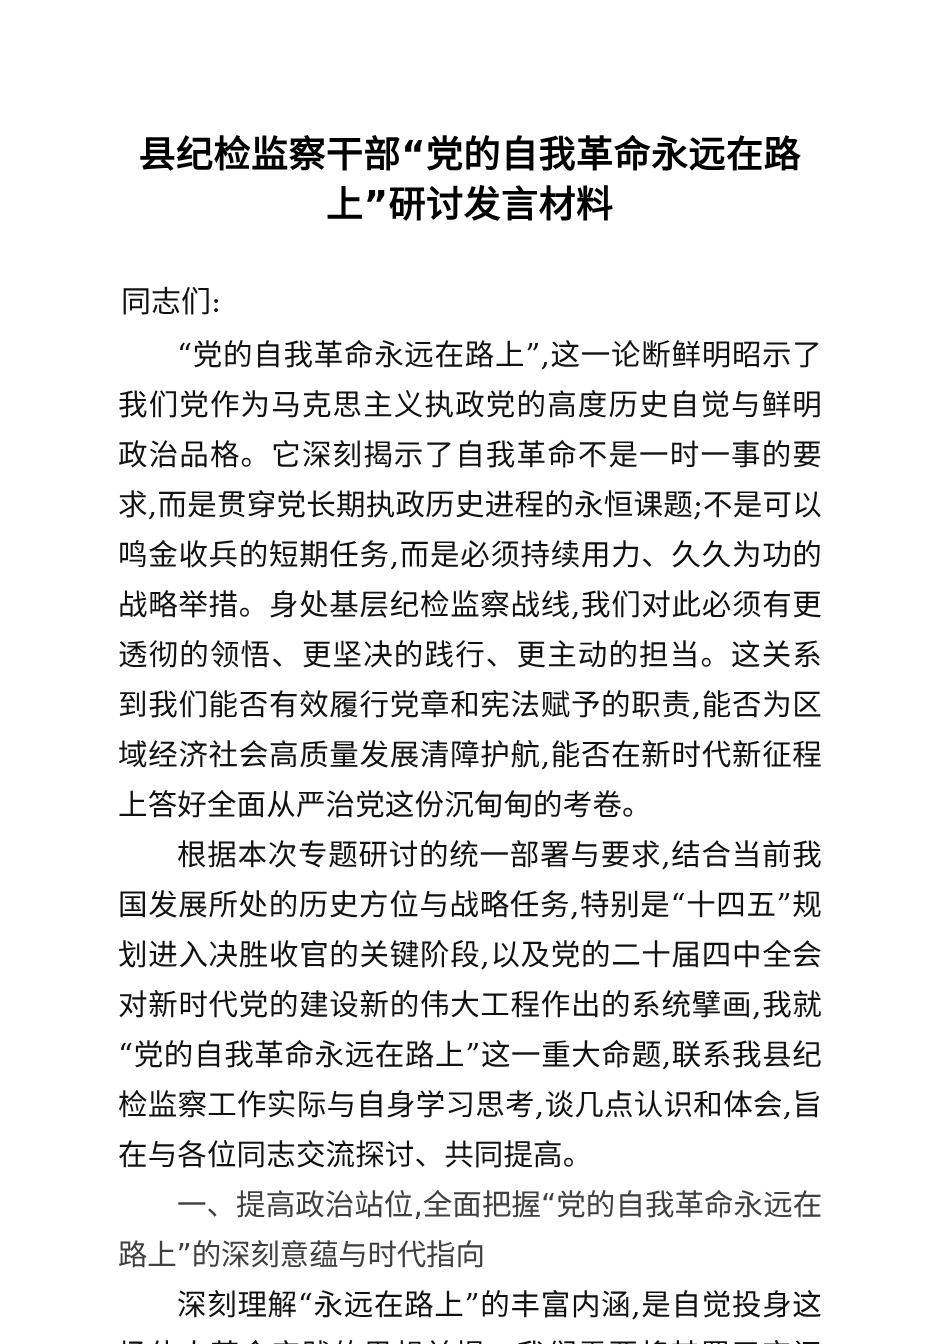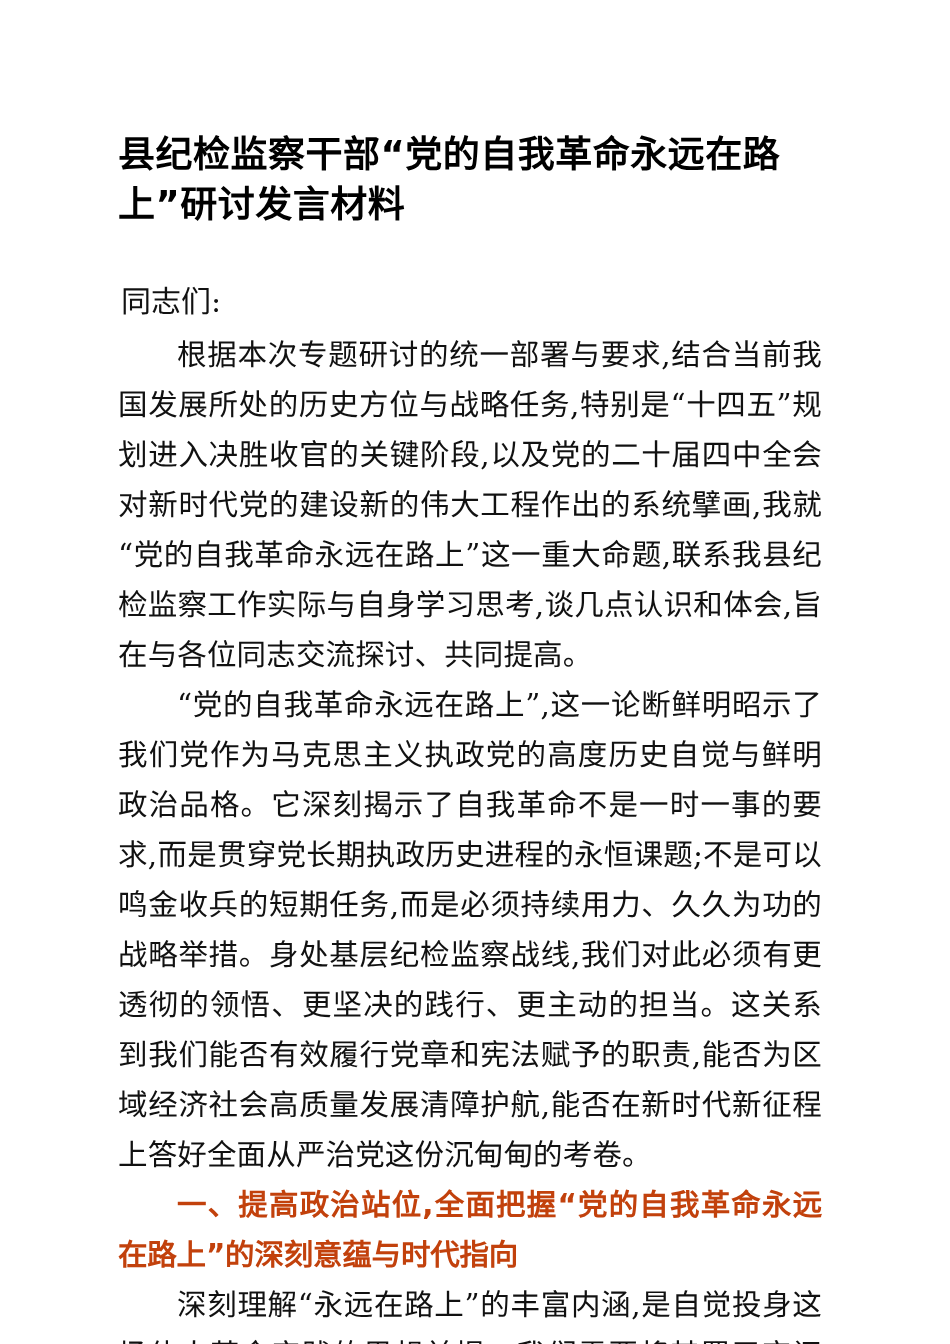--- a/index.html
+++ b/index.html
@@ -35,21 +35,21 @@
 
   
   .doc-title {
     margin: 0;
     padding: 0;
     padding-top: 130px;
     font-family: "DejaVu Sans", "Liberation Sans", sans-serif;
     font-size: 37px;
     font-weight: bold;
     line-height: 50px;
-    text-align: left;
+    text-align: center;
     letter-spacing: 0.5px;
     color: #000000;
     white-space: pre-line;
   }
 
   
   .salutation {
     margin: 3px;
     padding-top: 44px;
     font-family: "DejaVu Serif", "Liberation Serif", serif;
@@ -72,44 +72,44 @@
     text-indent: 59px; 
     word-break: break-all;
     letter-spacing: 0.15px;
   }
 
   
   .section-heading {
     margin: 0;
     font-family: "DejaVu Sans", "Liberation Sans", sans-serif;
     font-size: 29.5px;
-    font-weight: bold;
+    font-weight: normal;
     line-height: 50px;
-    color: #c2410c;
+    color: #404040;
     text-align: justify;
     text-align-last: left;
     text-justify: inter-character;
     text-indent: 59px;
     word-break: break-all;
     letter-spacing: -0.2px;
   }
 </style>
 </head>
 <body>
 
 <div class="page">
   <div class="content">
 
     <h1 class="doc-title">县纪检监察干部“党的自我革命永远在路
 上”研讨发言材料</h1>
 
     <p class="salutation">同志们:</p>
 
+    <p class="para">“党的自我革命永远在路上”,这一论断鲜明昭示了我们党作为马克思主义执政党的高度历史自觉与鲜明政治品格。它深刻揭示了自我革命不是一时一事的要求,而是贯穿党长期执政历史进程的永恒课题;不是可以鸣金收兵的短期任务,而是必须持续用力、久久为功的战略举措。身处基层纪检监察战线,我们对此必须有更透彻的领悟、更坚决的践行、更主动的担当。这关系到我们能否有效履行党章和宪法赋予的职责,能否为区域经济社会高质量发展清障护航,能否在新时代新征程上答好全面从严治党这份沉甸甸的考卷。</p>
+
     <p class="para">根据本次专题研讨的统一部署与要求,结合当前我国发展所处的历史方位与战略任务,特别是“十四五”规划进入决胜收官的关键阶段,以及党的二十届四中全会对新时代党的建设新的伟大工程作出的系统擘画,我就“党的自我革命永远在路上”这一重大命题,联系我县纪检监察工作实际与自身学习思考,谈几点认识和体会,旨在与各位同志交流探讨、共同提高。</p>
-
-    <p class="para">“党的自我革命永远在路上”,这一论断鲜明昭示了我们党作为马克思主义执政党的高度历史自觉与鲜明政治品格。它深刻揭示了自我革命不是一时一事的要求,而是贯穿党长期执政历史进程的永恒课题;不是可以鸣金收兵的短期任务,而是必须持续用力、久久为功的战略举措。身处基层纪检监察战线,我们对此必须有更透彻的领悟、更坚决的践行、更主动的担当。这关系到我们能否有效履行党章和宪法赋予的职责,能否为区域经济社会高质量发展清障护航,能否在新时代新征程上答好全面从严治党这份沉甸甸的考卷。</p>
 
     <p class="section-heading">一、提高政治站位,全面把握“党的自我革命永远在路上”的深刻意蕴与时代指向</p>
 
     <p class="para">深刻理解“永远在路上”的丰富内涵,是自觉投身这场伟大革命实践的思想前提。我们需要将其置于宏阔的时代背景和具体的工作实际中去审视、去把握。</p>
 
   </div>
 </div>
 
 </body></html>

